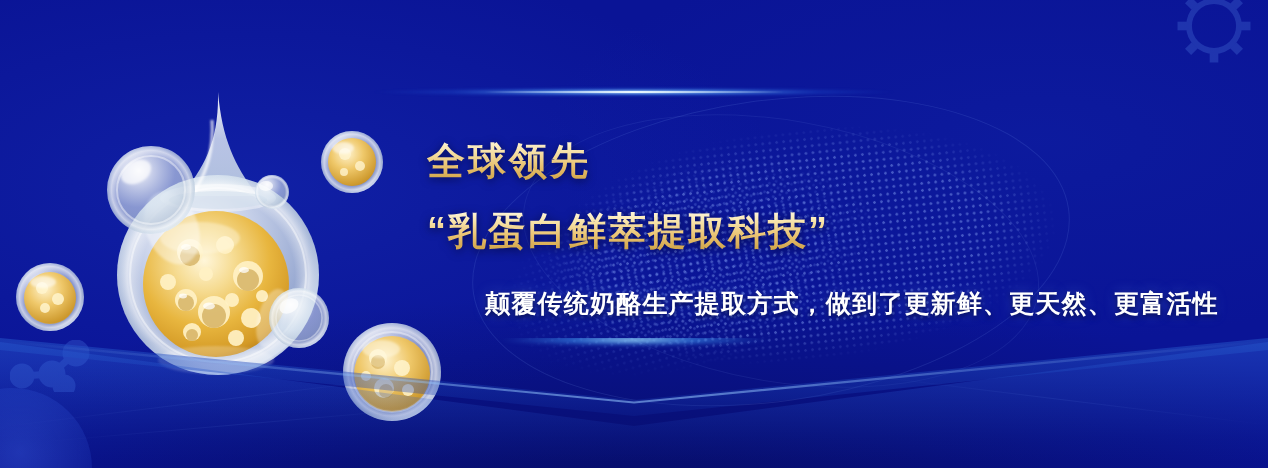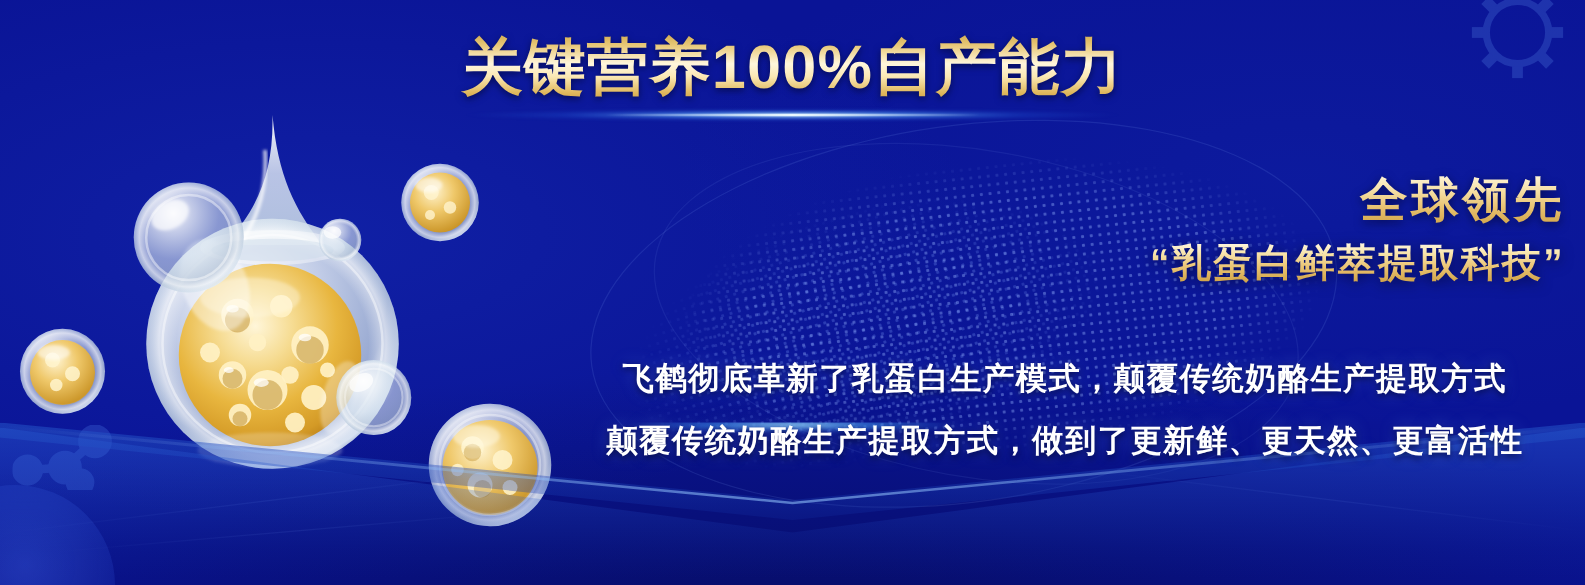--- a/index.html
+++ b/index.html
@@ -210,40 +210,40 @@
     background: linear-gradient(180deg, #CFA84C 0%, #E8C878 18%, #FFF6DC 44%, #FBE8B4 62%, #E0B95F 84%, #C79A3E 100%);
     -webkit-background-clip: text;
     background-clip: text;
     color: transparent;
     -webkit-text-fill-color: transparent;
     filter: drop-shadow(0 2px 3px rgba(3,8,60,0.75));
   }
 
   .right-block {
     position: absolute;
-    left: 452px;
+    left: 427px;
     top: 138px;
     width: 800px;
-    text-align: right;
+    text-align: left;
   }
   .head1 {
     font-size: 38px;
     font-weight: 700;
     letter-spacing: 3px;
     line-height: 1.25;
     background: linear-gradient(180deg, #FFF8E2 0%, #F6E0A6 30%, #E6BE6A 62%, #C89A3C 100%);
     -webkit-background-clip: text;
     background-clip: text;
     color: transparent;
     -webkit-text-fill-color: transparent;
     filter: drop-shadow(0 2px 4px rgba(3,8,60,0.8));
   }
   .head2 {
-    margin-top: 6px;
-    font-size: 31px;
+    margin-top: 22px;
+    font-size: 38px;
     font-weight: 700;
     letter-spacing: 2px;
     line-height: 1.22;
     background: linear-gradient(180deg, #FFFBEE 0%, #F8E5AE 28%, #E9C270 60%, #C99B3D 100%);
     -webkit-background-clip: text;
     background-clip: text;
     color: transparent;
     -webkit-text-fill-color: transparent;
     filter: drop-shadow(0 2px 5px rgba(3,8,60,0.85));
   }
@@ -463,25 +463,23 @@
   <div class="streak s2"></div>
   <div class="streak s3"></div>
 
   <div class="chevron-wrap">
     <div class="chevron chev2"></div>
     <div class="chevron chev1"></div>
     <div class="chevron chev-line"></div>
     <div class="chev-glow"></div>
   </div>
 
-  <div class="main-title">关键营养100%自产能力</div>
 
   <div class="right-block">
     <div class="head1">全球领先</div>
     <div class="head2">“乳蛋白鲜萃提取科技”</div>
   </div>
 
   <div class="body-lines">
-    <div class="body-line">飞鹤彻底革新了乳蛋白生产模式，颠覆传统奶酪生产提取方式</div>
     <div class="body-line">颠覆传统奶酪生产提取方式，做到了更新鲜、更天然、更富活性</div>
   </div>
 
 </div>
 
 </body></html>

